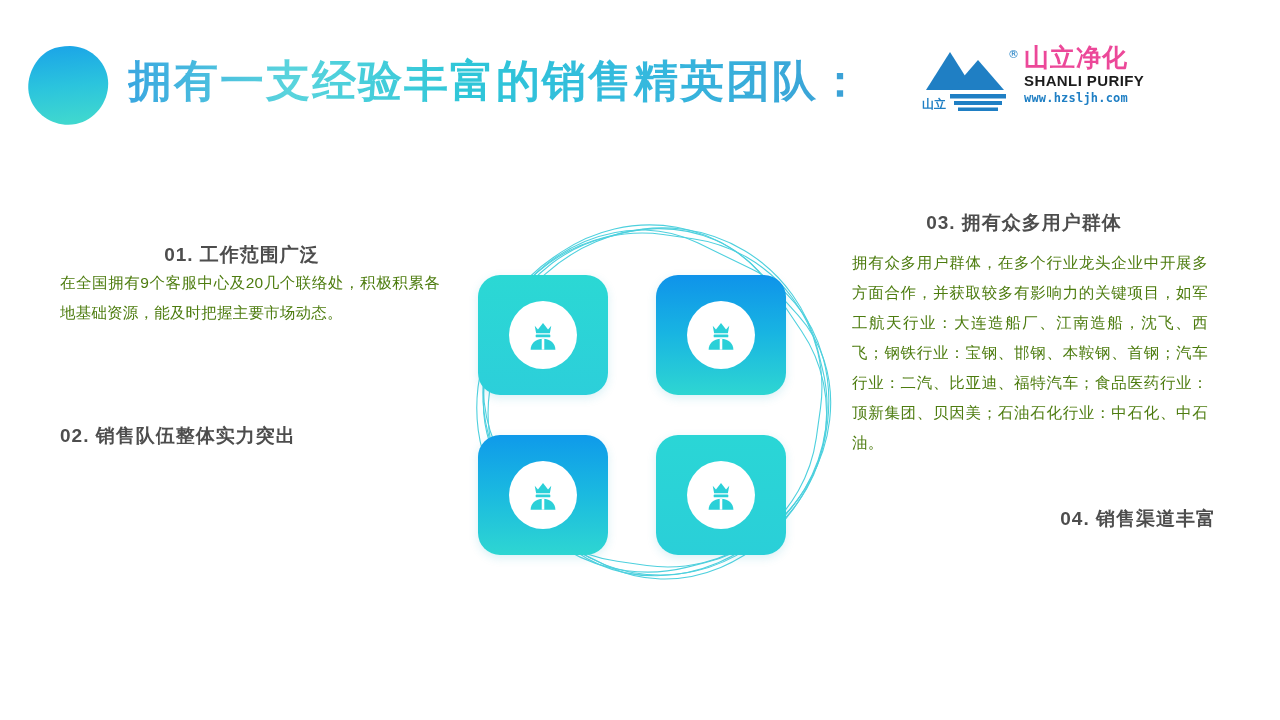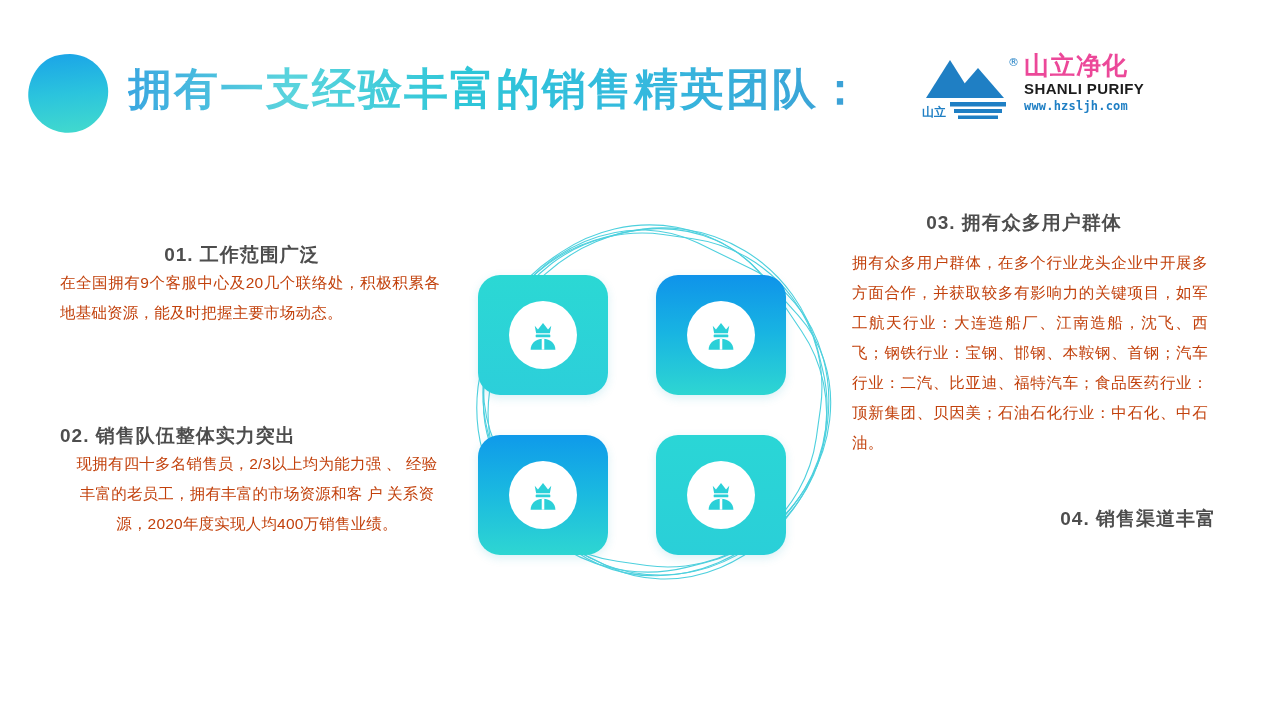--- a/index.html
+++ b/index.html
@@ -13,21 +13,21 @@
     overflow: hidden;
     position: relative;
     font-family: "Liberation Sans", "DejaVu Sans", sans-serif;
     background: #ffffff;
   }
 
   
   #header {
     position: absolute;
     left: 0; top: 0;
-    width: 1212px; height: 140px; margin-top: 8px;
+    width: 1212px; height: 140px;
   }
   #header-blob {
     position: absolute;
     left: 26px; top: 44px;
     width: 84px; height: 82px;
   }
   #page-title {
     position: absolute;
     left: 128px; top: 52px;
     font-size: 44px;
@@ -129,21 +129,21 @@
   .block-heading {
     font-size: 19px;
     font-weight: 700;
     color: #4d4d4d;
     letter-spacing: 1px;
     line-height: 26px;
     white-space: nowrap;
   }
   .block-body {
     font-size: 15.5px;
-    color: #c2410c;
+    color: #4d7c0f;
     line-height: 30px;
     letter-spacing: 0.2px;
   }
 
   #block-01 { left: 60px; top: 242px; width: 380px; }
   #block-01 .block-heading { text-align: center; padding-right: 16px; }
   #block-01 .block-body { text-align: justify; text-align-last: left; }
 
   #block-02 { left: 60px; top: 423px; width: 380px; }
   #block-02 .block-heading { text-align: left; padding-right: 6px; }
@@ -258,21 +258,20 @@
   </div>
 </div>
 
 <div class="block" id="block-01">
   <div class="block-heading">01. 工作范围广泛</div>
   <div class="block-body">在全国拥有9个客服中心及20几个联络处，积极积累各地基础资源，能及时把握主要市场动态。</div>
 </div>
 
 <div class="block" id="block-02">
   <div class="block-heading">02. 销售队伍整体实力突出</div>
-  <div class="block-body">现拥有四十多名销售员，2/3以上均为能力强 、 经验丰富的老员工，拥有丰富的市场资源和客 户 关系资源，2020年度实现人均400万销售业绩。</div>
 </div>
 
 <div class="block" id="block-03">
   <div class="block-heading">03. 拥有众多用户群体</div>
   <div class="block-body">拥有众多用户群体，在多个行业龙头企业中开展多方面合作，并获取较多有影响力的关键项目，如军工航天行业：大连造船厂、江南造船，沈飞、西飞；钢铁行业：宝钢、邯钢、本鞍钢、首钢；汽车行业：二汽、比亚迪、福特汽车；食品医药行业：顶新集团、贝因美；石油石化行业：中石化、中石油。</div>
 </div>
 
 <div class="block" id="block-04">
   <div class="block-heading">04. 销售渠道丰富</div>
 </div>

